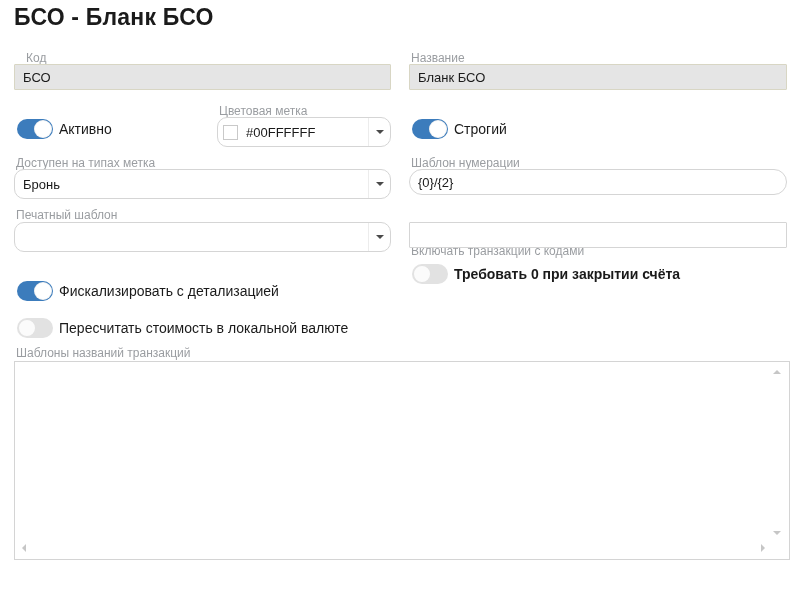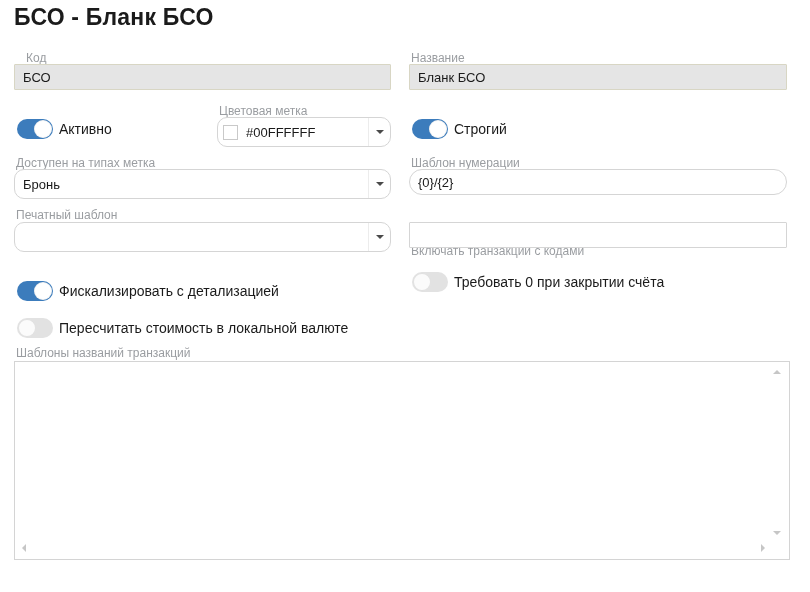--- a/index.html
+++ b/index.html
@@ -125,21 +125,21 @@
   <div class="field-label" style="left:411px; top:208px;margin-top:36px;">Включать транзакции с кодами</div>
   <input class="text-input" style="left: 409px; top: 222px; width: 378px;" value="">
 
   <div class="toggle-row" style="left:17px; top:281px;">
     <span class="toggle on">
         <span class="knob"></span>
       </span>
     <span class="toggle-label">Фискализировать с детализацией</span>
   </div>
 
-  <div class="toggle-row" style="left:412px; top:272px;">
+  <div class="toggle-row" style="left:412px; top:264px;font-weight:bold;">
     <span class="toggle">
         <span class="knob"></span>
       </span>
     <span class="toggle-label">Требовать 0 при закрытии счёта</span>
   </div>
 
   <div class="toggle-row" style="left:17px; top:318px;">
     <span class="toggle">
         <span class="knob"></span>
       </span>

